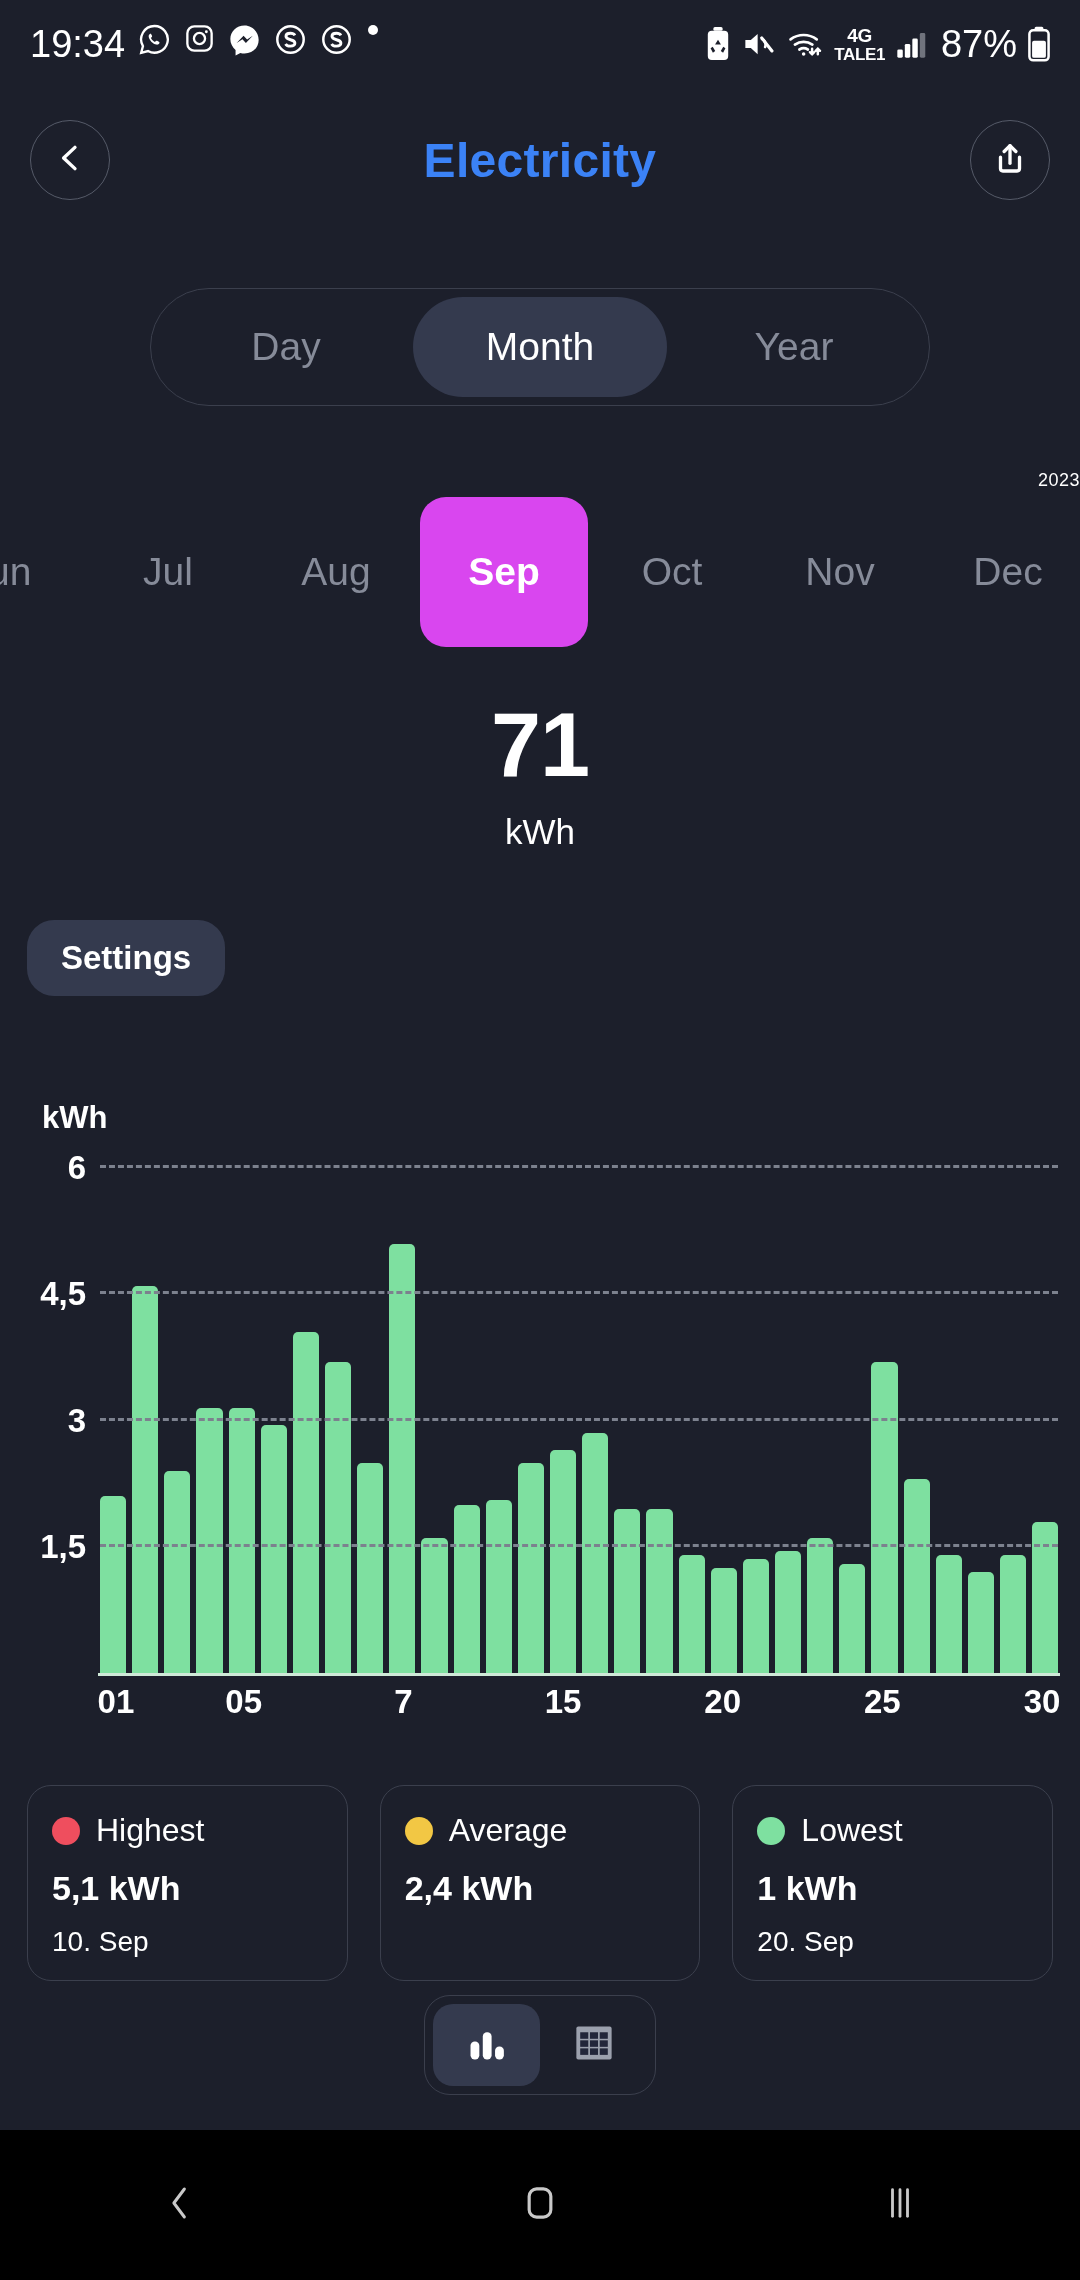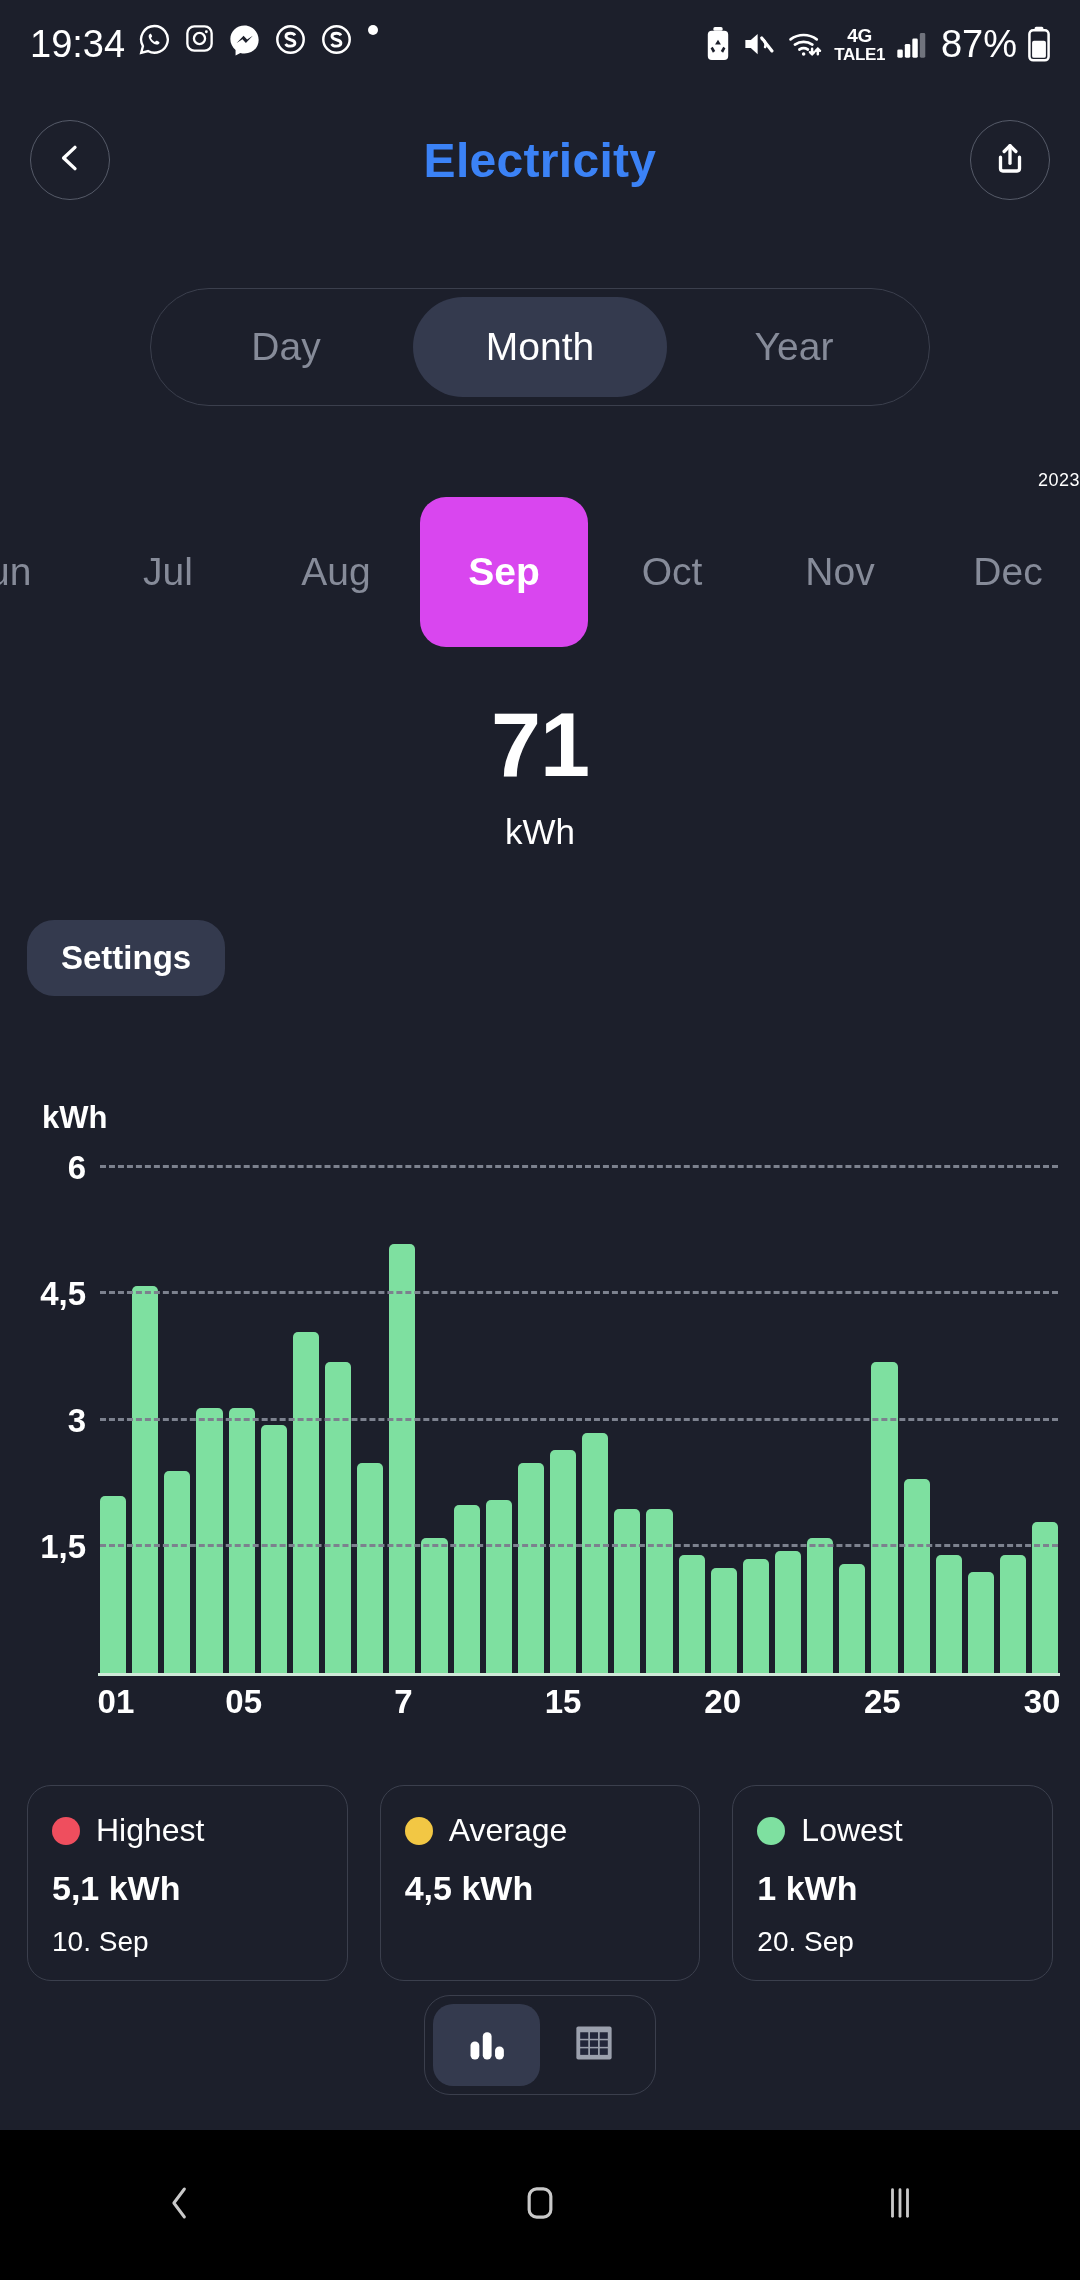--- a/index.html
+++ b/index.html
@@ -396,21 +396,21 @@
         <span class="card-label">Highest</span>
       </div>
       <div class="card-value">5,1 kWh</div>
       <div class="card-sub">10. Sep</div>
     </div>
     <div class="card">
       <div class="card-head">
         <span class="dot" id="dot1" style="background: rgb(242, 199, 68);"></span>
         <span class="card-label">Average</span>
       </div>
-      <div class="card-value">4,5 kWh</div>
+      <div class="card-value">2,4 kWh</div>
       <div class="card-sub"></div>
     </div>
     <div class="card">
       <div class="card-head">
         <span class="dot" id="dot2" style="background: rgb(126, 224, 160);"></span>
         <span class="card-label">Lowest</span>
       </div>
       <div class="card-value">1 kWh</div>
       <div class="card-sub">20. Sep</div>
     </div>

